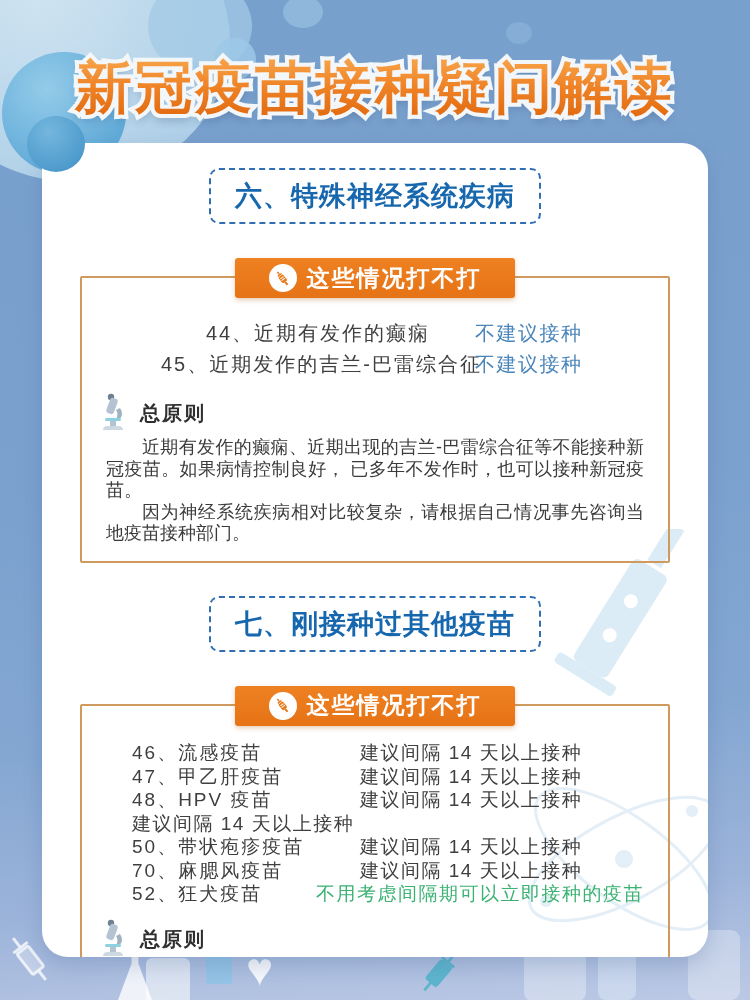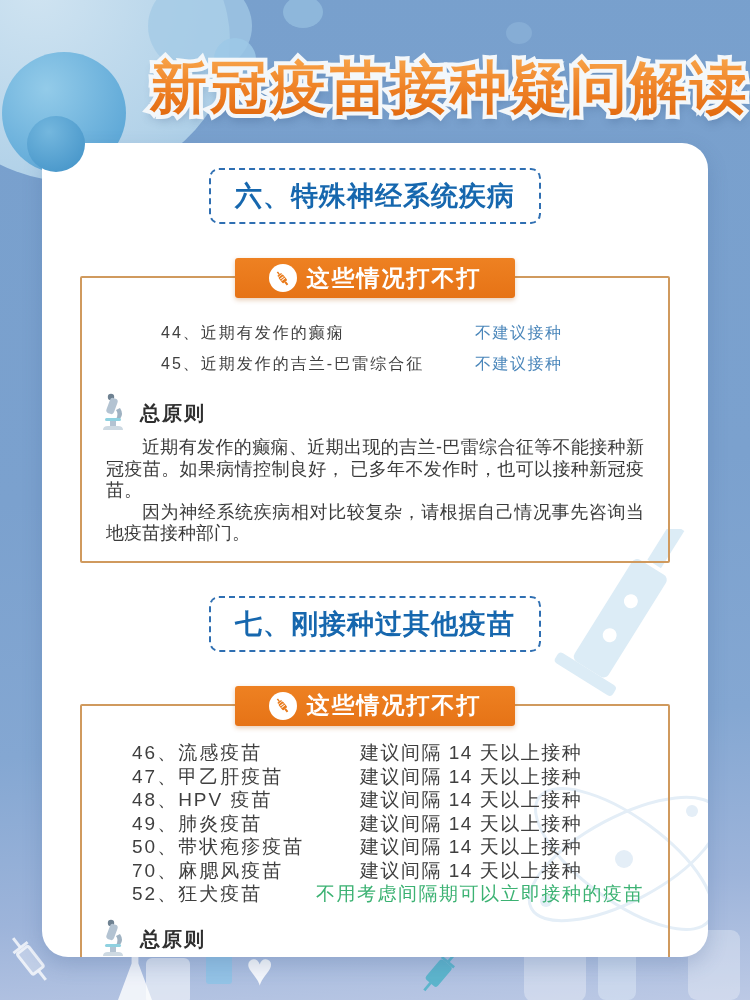--- a/index.html
+++ b/index.html
@@ -24,21 +24,21 @@
   .bi-flask{left:118px;top:948px;width:34px;height:52px;background:rgba(255,255,255,.8);
     clip-path:polygon(40% 0,60% 0,60% 30%,100% 100%,0 100%,40% 30%);}
   .bi-bottle1{left:524px;top:922px;width:62px;height:80px;border-radius:10px;background:rgba(255,255,255,.32);}
   .bi-bottle2{left:598px;top:938px;width:38px;height:62px;border-radius:8px;background:rgba(235,245,252,.38);}
   .bi-bottle3{left:688px;top:930px;width:52px;height:70px;border-radius:9px;background:rgba(255,255,255,.3);}
   .bi-syr-left{left:2px;top:930px;transform:rotate(-38deg);opacity:.85;}
   .bi-syr-teal{left:412px;top:946px;transform:rotate(40deg);opacity:.85;}
   
   .title-wrap{position:absolute;left:0;right:0;top:50px;height:92px;z-index:4;text-align:center;
     font-weight:bold;font-size:57px;letter-spacing:3px;white-space:nowrap;}
-  .title-wrap span{position:absolute;left:0;right:0;top:0;text-align:right;}
+  .title-wrap span{position:absolute;left:0;right:0;top:0;}
   .t-outline{color:#ffffff;-webkit-text-stroke:8px #f3f7fa;text-shadow:0 6px 10px rgba(47,76,122,.42);}
   .t-fill{background:linear-gradient(180deg,#f9a94f 4%,#ef8226 48%,#df650b 96%);
     -webkit-background-clip:text;background-clip:text;color:#e87716;-webkit-text-fill-color:transparent;}
   
   .card{position:absolute;left:42px;top:143px;width:666px;height:814px;background:#ffffff;
     border-radius:26px;z-index:2;overflow:hidden;box-shadow:0 8px 20px rgba(60,92,140,.22);}
   .card-watermark{position:absolute;right:-16px;top:386px;width:230px;height:480px;pointer-events:none;}
   #sections{position:relative;padding-top:25px;}
   
   .dashed-head{width:fit-content;margin:0 auto;border:2px dashed #2f6fb2;border-radius:10px;
@@ -50,21 +50,21 @@
   .banner{position:absolute;top:-20px;left:50%;transform:translateX(-50%);width:280px;height:40px;
     background:linear-gradient(180deg,#ee8122,#e67316);border-radius:3px;display:flex;align-items:center;
     justify-content:center;gap:10px;color:#fff;font-size:23px;font-weight:bold;letter-spacing:2px;
     box-shadow:0 2px 5px rgba(175,85,10,.3);}
   .banner-icon{width:28px;height:28px;background:#fff;border-radius:50%;display:flex;
     align-items:center;justify-content:center;flex:0 0 auto;}
   
   .items{margin-top:10px;}
   .row{display:flex;align-items:center;white-space:nowrap;}
   .row .left{color:#3f3f3f;letter-spacing:2px;}
-  .sec-six .row{height:31px;font-size:16px;}
+  .sec-six .row{height:31px;font-size:20px;text-align:center;}
   .sec-seven .row{height:23.5px;font-size:19px;}
   .sec-six .items{padding-left:55px;margin-top:14px;}
   .sec-seven .items{padding-left:26px;margin-top:10px;}
   .sec-six .row .left{width:314px;}
   .sec-seven .row .left{width:228px;}
   .value{letter-spacing:1.5px;}
   .val-blue{color:#4a86ba;}
   .val-dark{color:#3f3f3f;}
   .val-green{color:#3cb273;}
   
@@ -222,21 +222,20 @@
               </div>
               <div class="row">
                 <span class="left">47、甲乙肝疫苗</span>
                 <span class="value val-dark">建议间隔 14 天以上接种</span>
               </div>
               <div class="row">
                 <span class="left">48、HPV 疫苗</span>
                 <span class="value val-dark">建议间隔 14 天以上接种</span>
               </div>
               <div class="row">
-                <span class="left">49、肺炎疫苗</span>
                 <span class="value val-dark">建议间隔 14 天以上接种</span>
               </div>
               <div class="row">
                 <span class="left">50、带状疱疹疫苗</span>
                 <span class="value val-dark">建议间隔 14 天以上接种</span>
               </div>
               <div class="row">
                 <span class="left">70、麻腮风疫苗</span>
                 <span class="value val-dark">建议间隔 14 天以上接种</span>
               </div>

